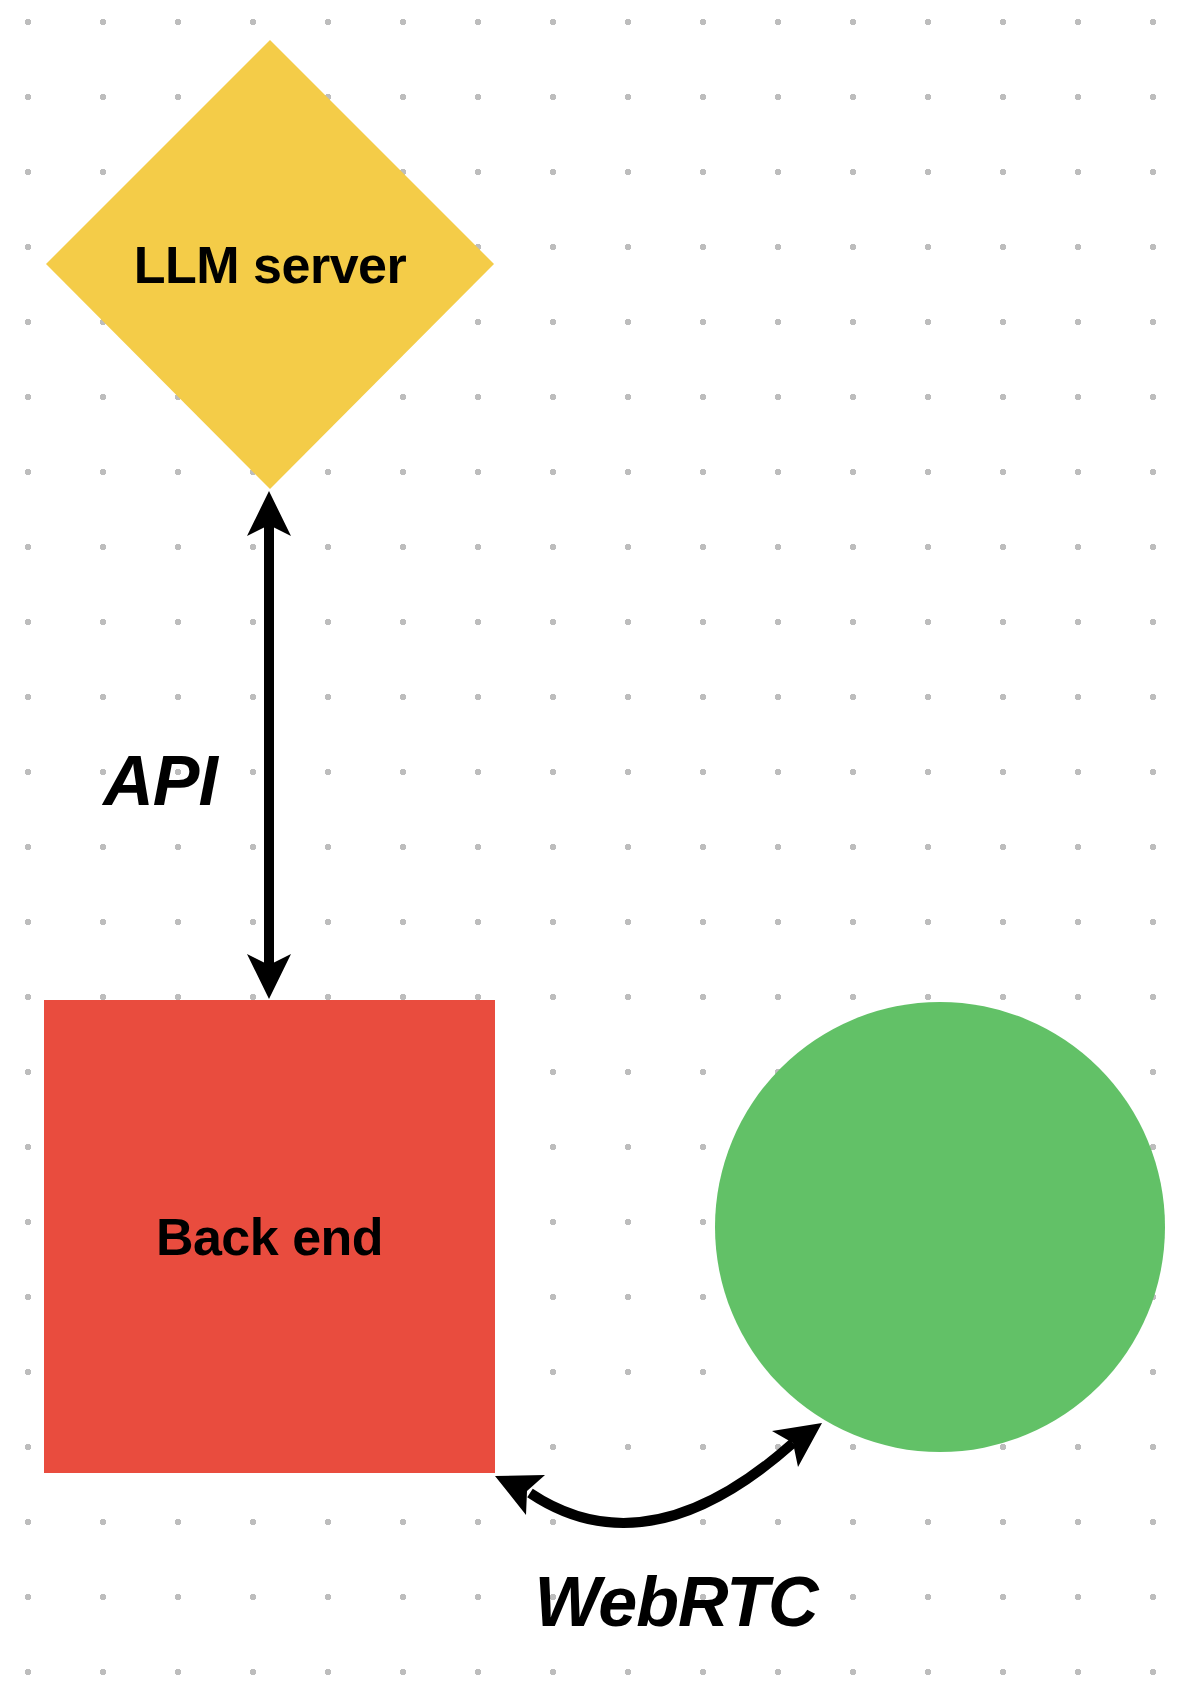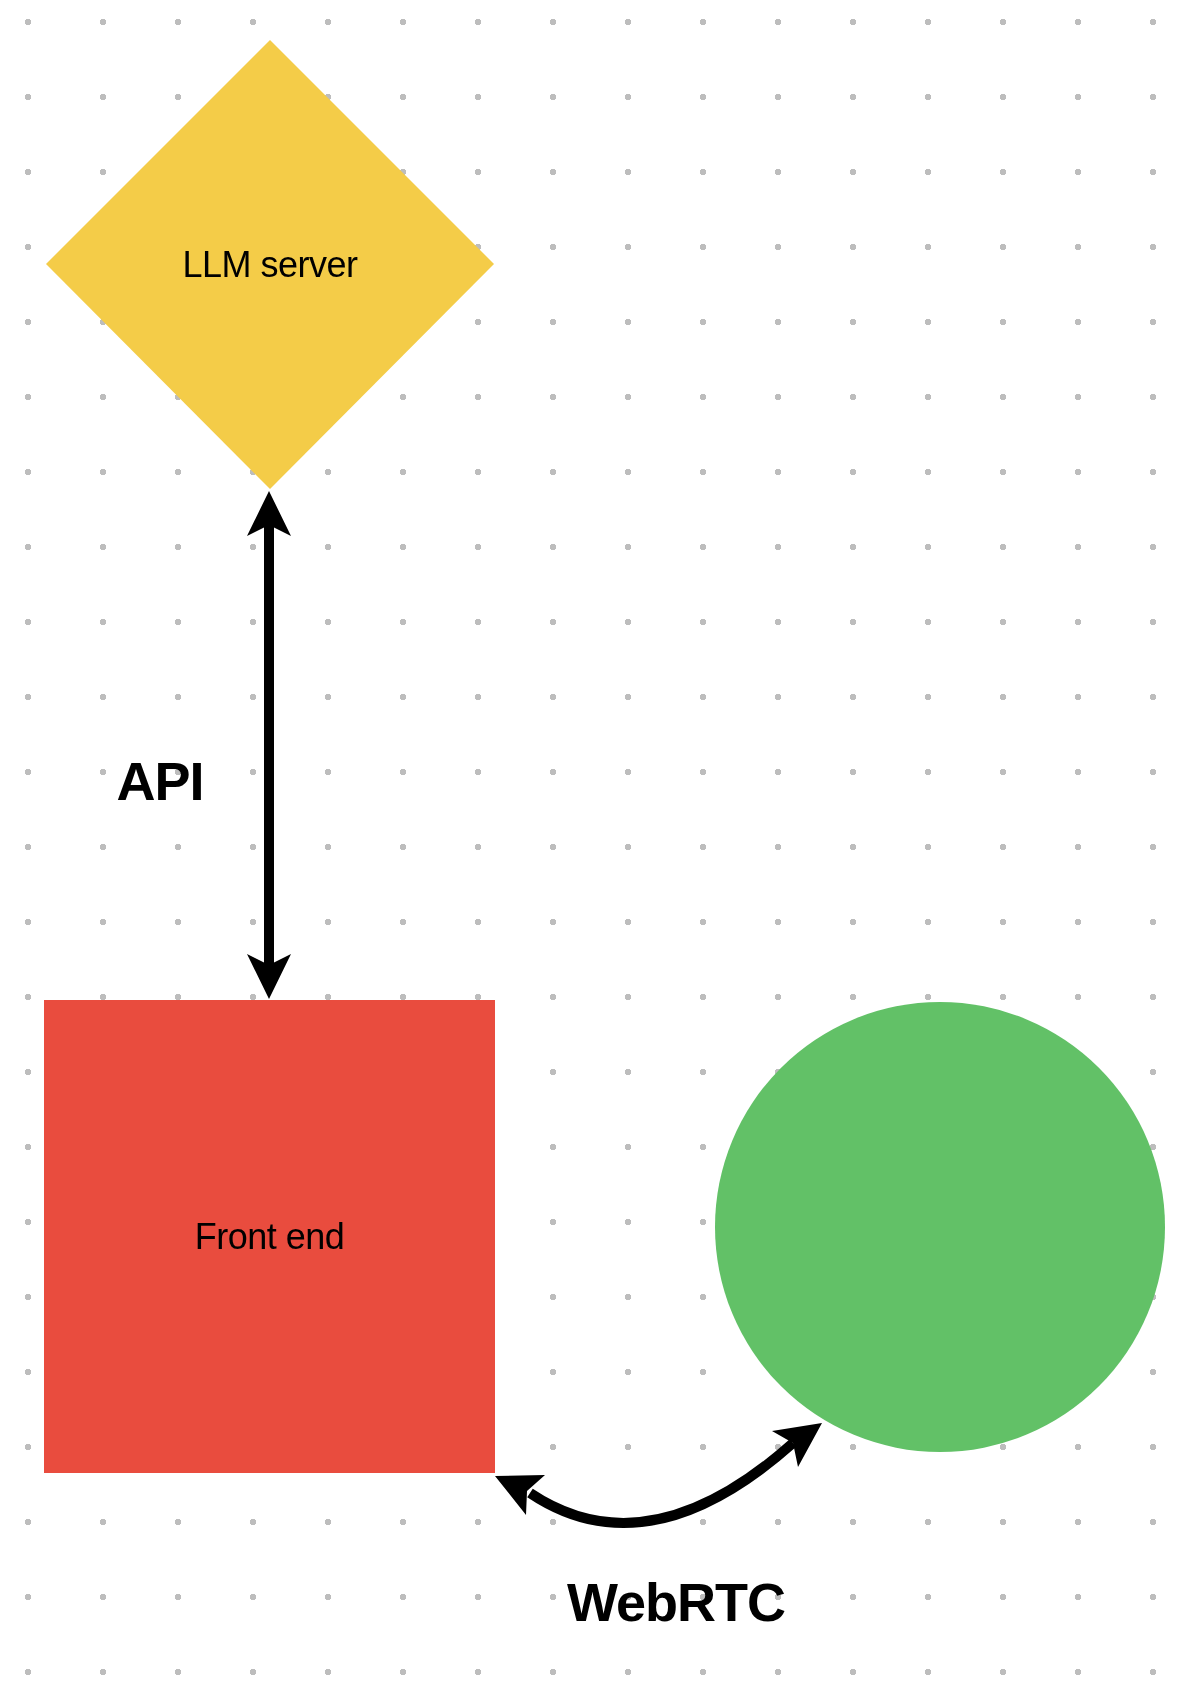--- a/index.html
+++ b/index.html
@@ -16,35 +16,36 @@
     color: #000;
   }
 
   .shape-svg { position: absolute; left: 0; top: 0; }
 
   .node-label {
     position: absolute;
     display: flex;
     align-items: center;
     justify-content: center;
-    font-size: 36px;
-    font-weight: 400;
+    font-size: 52px;
+    font-weight: 700;
     letter-spacing: -0.5px;
     color: #000;
     pointer-events: none;
   }
   .edge-label {
     position: absolute;
     transform: translate(-50%, -50%);
-    font-size: 54px;
+    font-size: 70px;
     font-weight: 700;
     letter-spacing: -1px;
     white-space: nowrap;
     color: #000;
     pointer-events: none;
+    font-style: italic;
   }
 
   .label-llm      { left: 46px;  top: 40px;   width: 448px; height: 449px; }
   .label-backend  { left: 44px;  top: 1000px; width: 451px; height: 473px; }
   .label-frontend { left: 715px; top: 1002px; width: 450px; height: 450px; }
   .label-api      { left: 160px; top: 781px; }
   .label-webrtc   { left: 656px; top: 1602px; margin-left: 20px; }
 </style>
 </head>
 <body>
@@ -67,20 +68,20 @@
 
     <g fill="#000000">
       <path d="M 530 1493 Q 648 1572 793 1443" fill="none" stroke-width="10" stroke="#000000"></path>
       <polygon points="495,1476 545,1475 527,1491 526,1515"></polygon>
       <polygon points="822,1423 798,1467 793,1443 772,1431"></polygon>
     </g>
   </svg>
 
   <div class="node-label label-llm">LLM server</div>
 
-  <div class="node-label label-backend">Front end</div>
+  <div class="node-label label-backend">Back end</div>
 
 
   <div class="edge-label label-api">API</div>
 
   <div class="edge-label label-webrtc">WebRTC</div>
 
 </div>
 
 </body></html>

